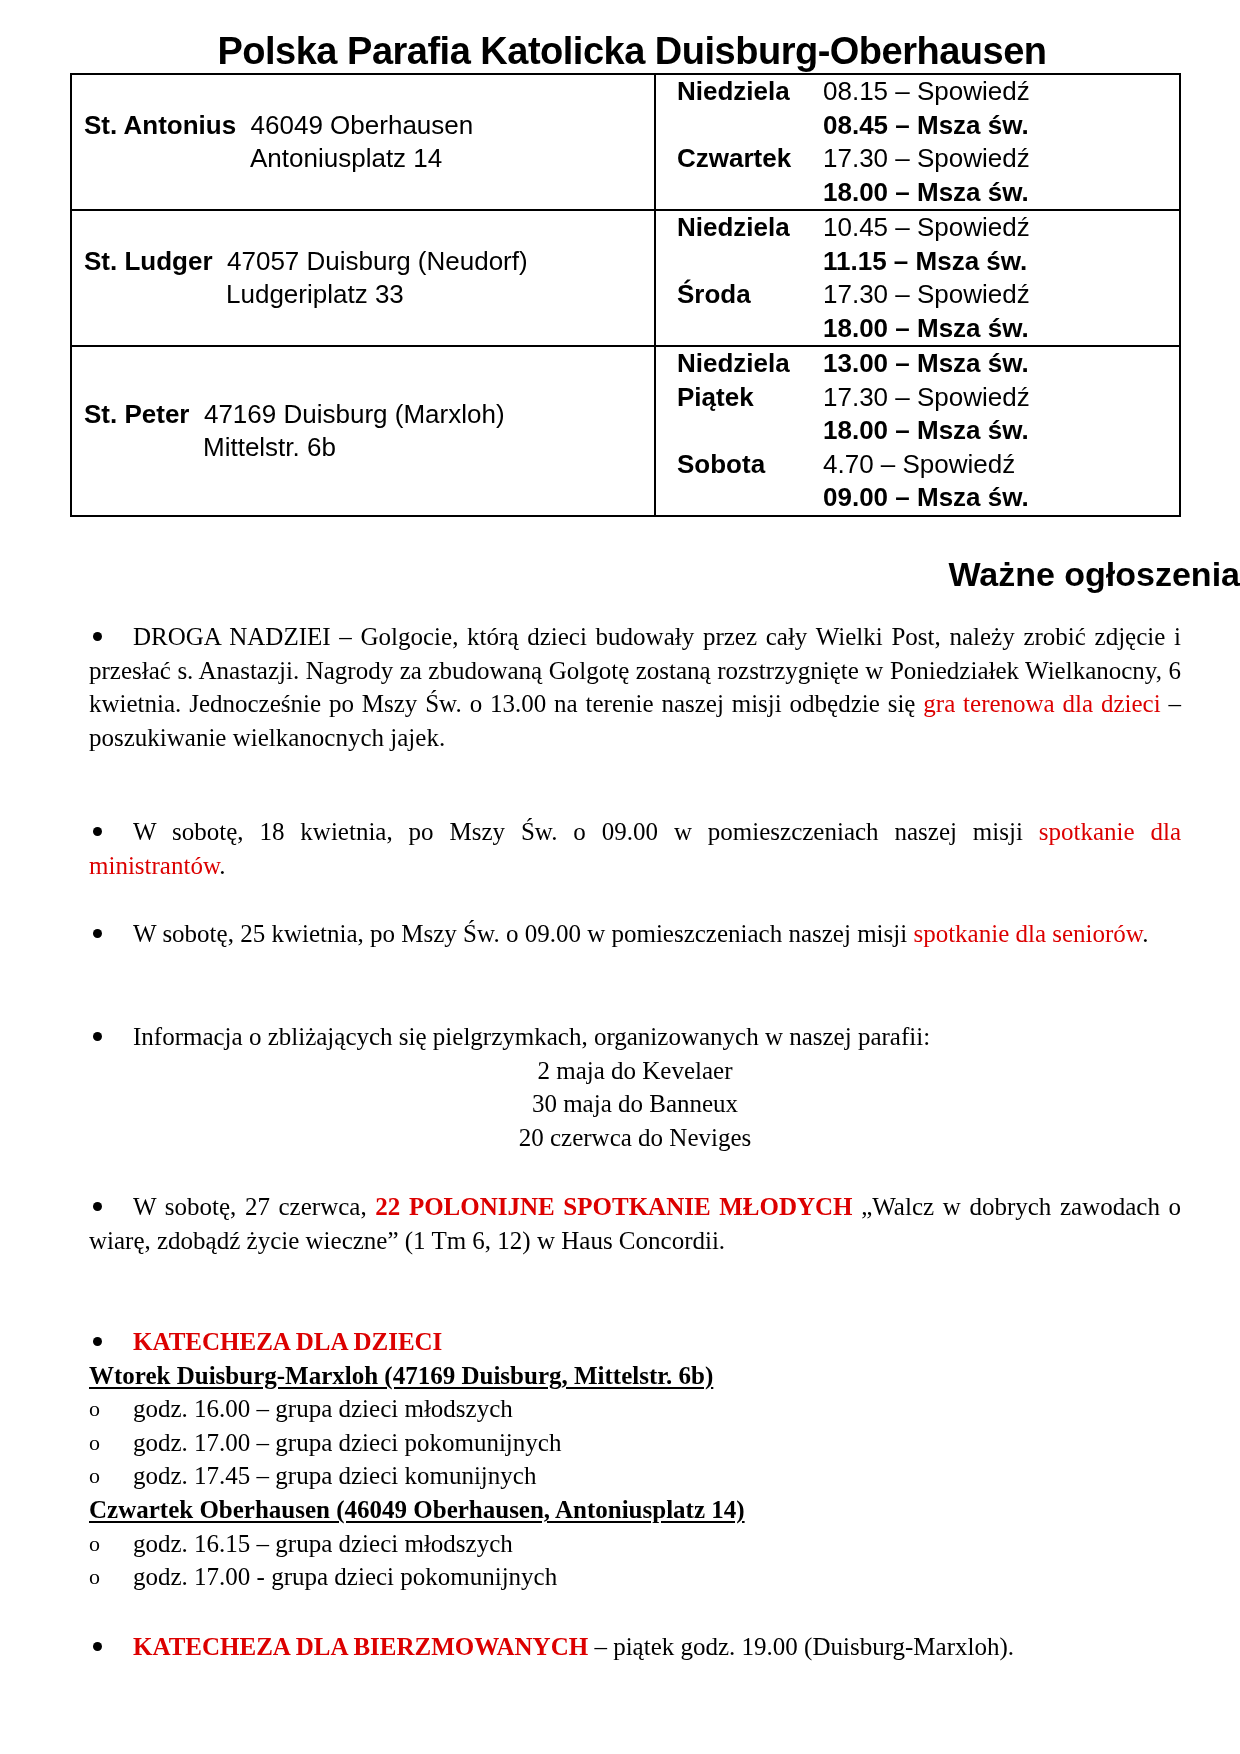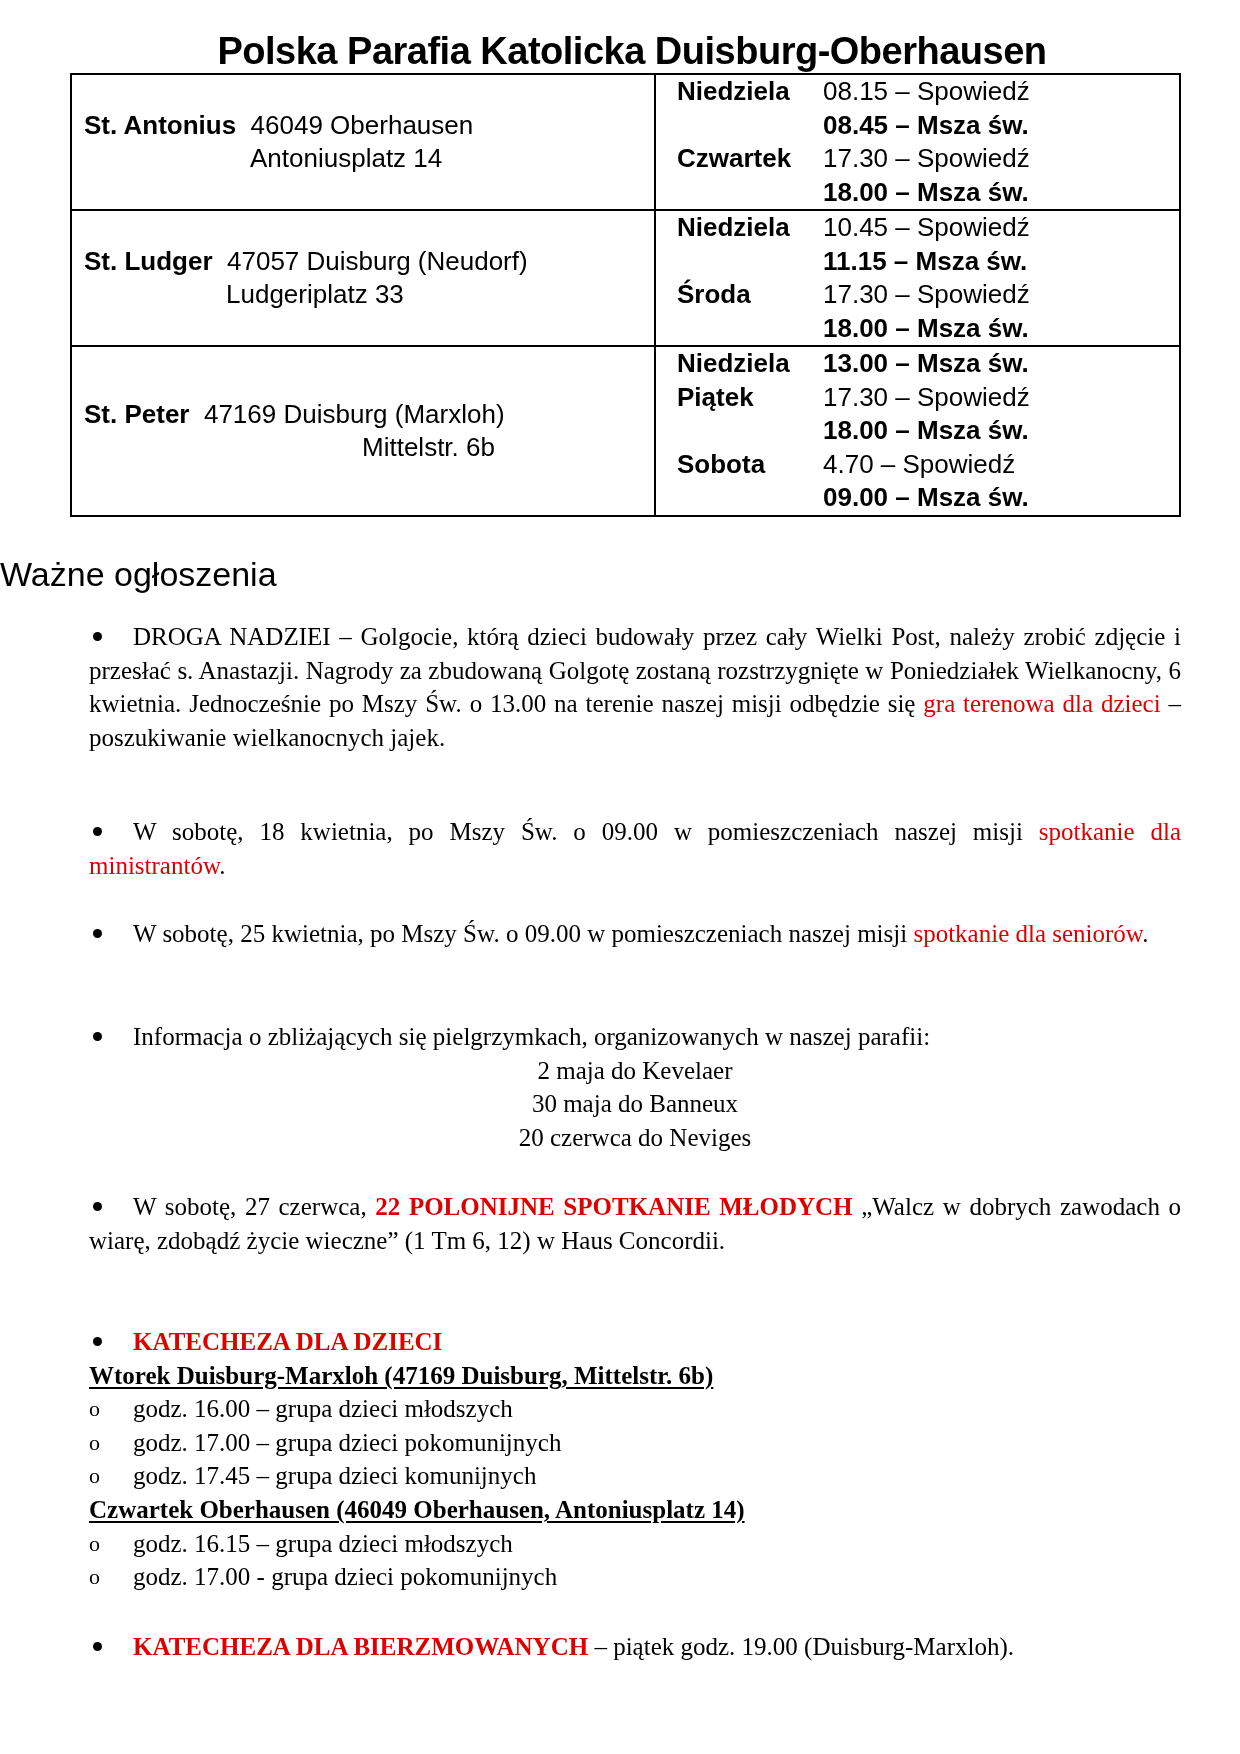--- a/index.html
+++ b/index.html
@@ -23,21 +23,21 @@
   #schedule-table td.times { padding-left: 21px; }
   .loc-inner { padding-left: 12px; position: relative; line-height: 33px; }
   .loc-line { white-space: pre; }
   .loc-name { font-weight: bold; }
   .sched-row { display: flex; height: 33.5px; line-height: 33.5px; white-space: nowrap; }
   .sched-day { width: 146px; font-weight: bold; }
   .sched-entry.bold { font-weight: bold; }
 
   #announce-heading {
     position: absolute; left: 0; width: 1240px; top: 555px;
-    text-align: left; font-weight: normal; font-size: 34px;
+    text-align: right; font-weight: bold; font-size: 34px;
   }
 
   .para {
     position: absolute; left: 89px; width: 1092px;
     font-size: 25px; line-height: 33.6px; text-align: justify;
   }
   .bullet { display: inline-block; width: 44px; }
   .bullet-dot { display: inline-block; width: 9px; height: 9px; border-radius: 50%; background: #000; margin-left: 4px; vertical-align: middle; position: relative; top: -3px; }
   .centered { text-align: center; }
   .bold { font-weight: bold; }
@@ -101,21 +101,21 @@
           <div class="sched-row">
             <span class="sched-day"></span>
             <span class="sched-entry bold"><span>18.00</span> – <span>Msza św.</span></span>
           </div>
         </td>
       </tr>
       <tr>
         <td class="loc">
           <div class="loc-inner">
             <div class="loc-line"><span class="loc-name">St. Peter</span>  <span>47169 Duisburg (Marxloh)</span></div>
-            <div class="loc-line" style="padding-left: 119px; text-align: center;">Mittelstr. 6b</div>
+            <div class="loc-line" style="padding-left: 119px;">Mittelstr. 6b</div>
           </div>
         </td>
         <td class="times">
           <div class="sched-row">
             <span class="sched-day">Niedziela</span>
             <span class="sched-entry bold"><span>13.00</span> – <span>Msza św.</span></span>
           </div>
           <div class="sched-row">
             <span class="sched-day">Piątek</span>
             <span class="sched-entry"><span>17.30</span> – <span>Spowiedź</span></span>

